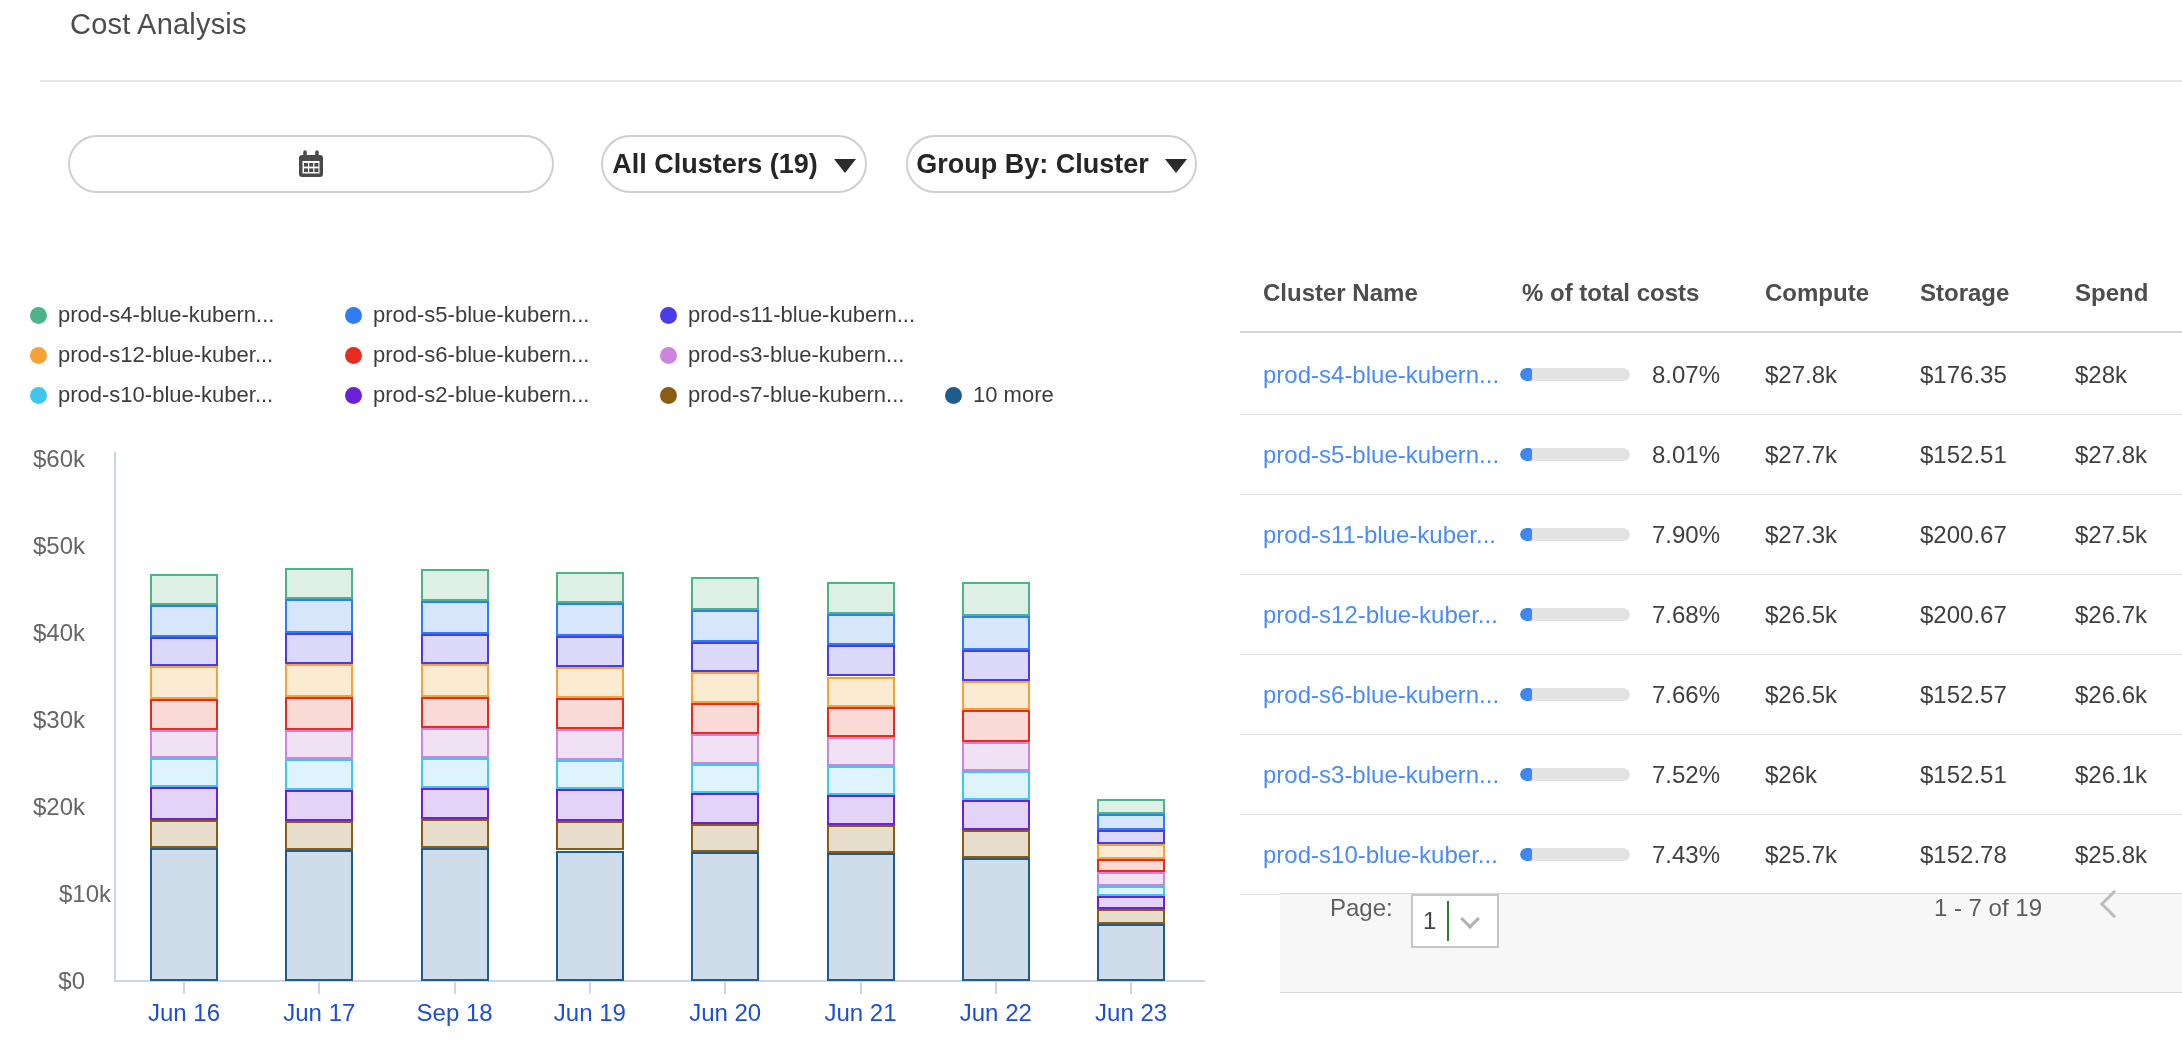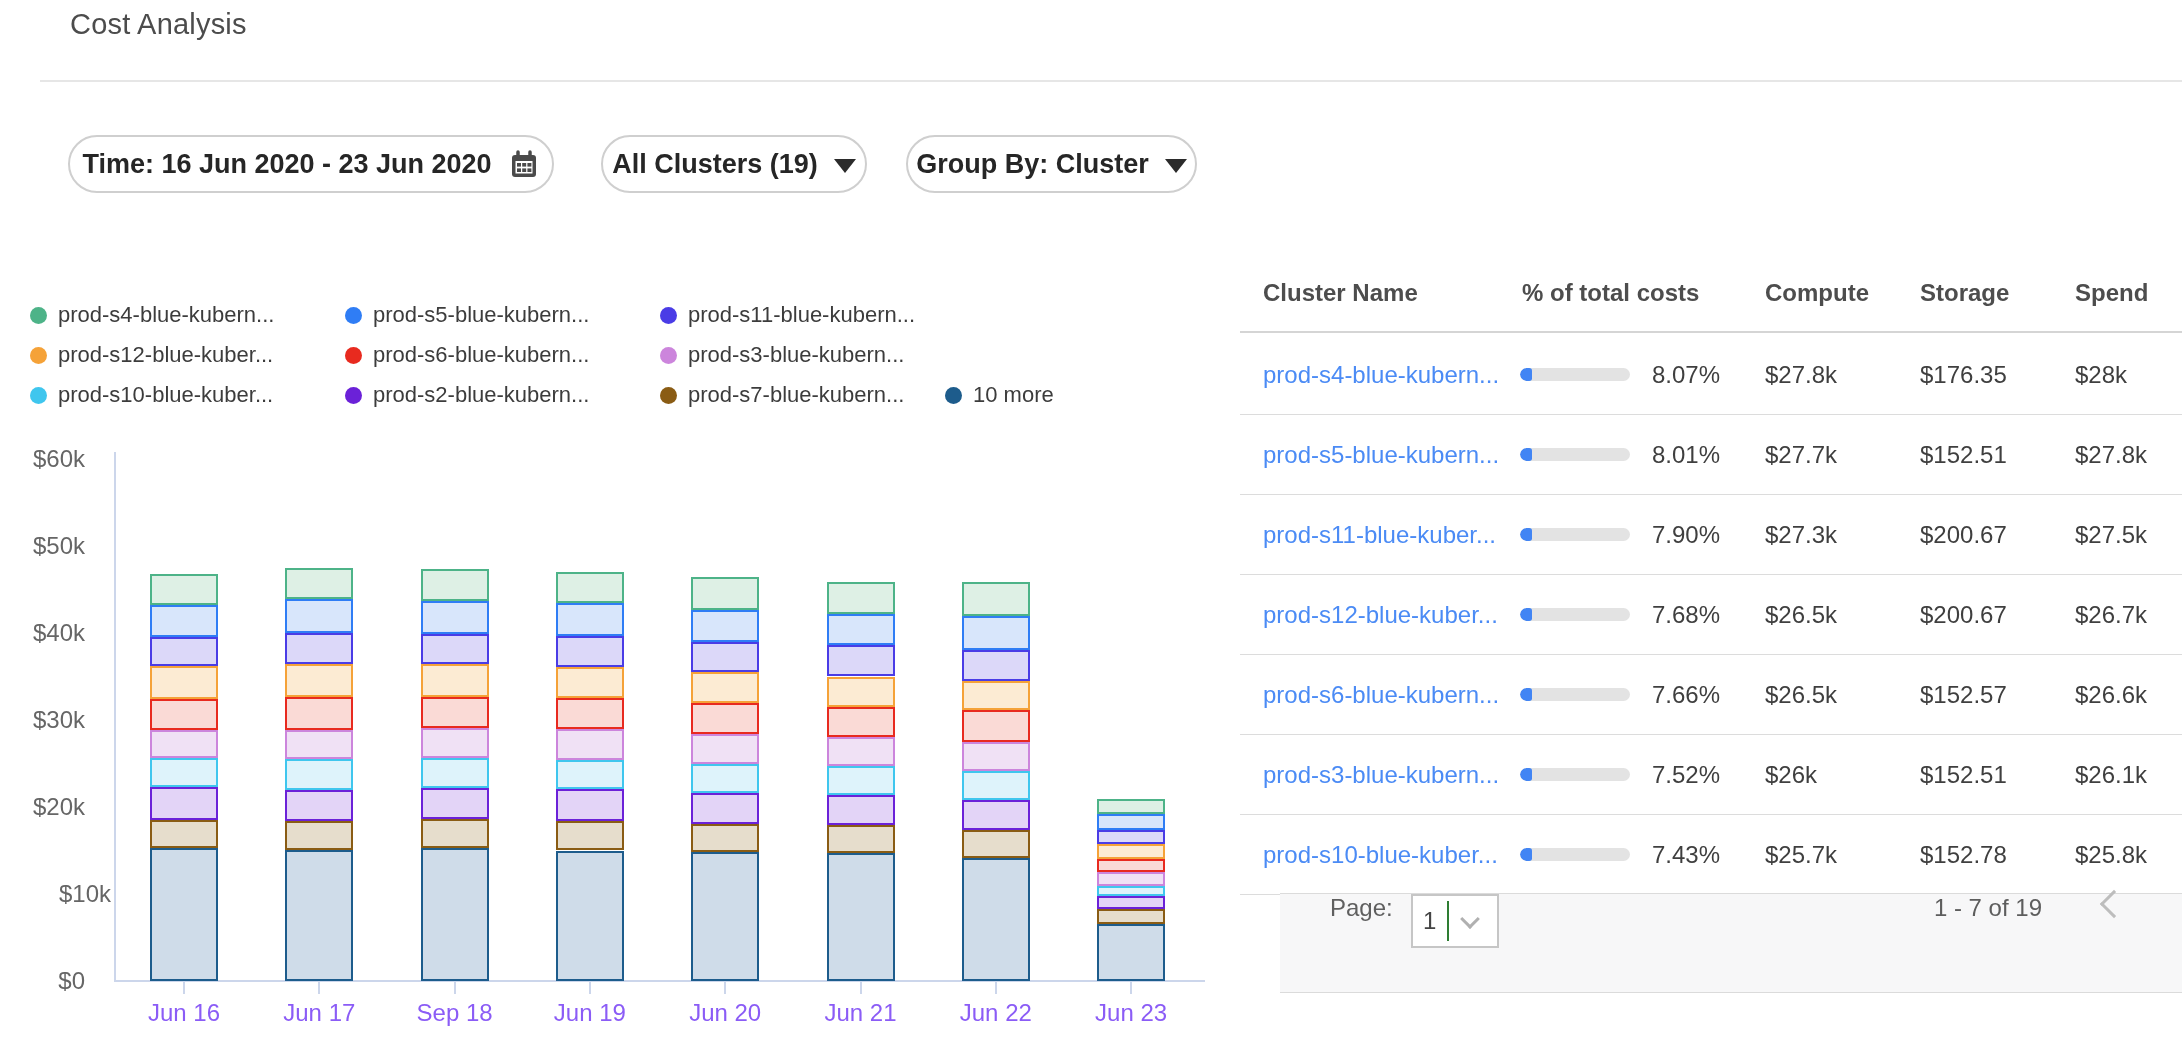--- a/index.html
+++ b/index.html
@@ -14,21 +14,21 @@
         align-items:center;justify-content:center;gap:16px;font-size:27px;font-weight:bold;
         color:#262626;background:#fff;box-sizing:border-box;cursor:pointer;}
   .tri-down{width:0;height:0;border-left:11px solid transparent;border-right:11px solid transparent;
             border-top:14px solid #2b2b2b;margin-top:3px;}
   
   .legend-item{position:absolute;display:flex;align-items:center;gap:11px;cursor:pointer;}
   .legend-dot{width:17px;height:17px;border-radius:50%;flex:0 0 17px;}
   .legend-label{font-size:22px;color:#3c3c3c;white-space:nowrap;}
   
   .ytick{position:absolute;width:85px;text-align:right;font-size:24px;color:#666;}
-  .xtick{position:absolute;width:130px;text-align:center;font-size:24px;color:#8b5cf6;}
+  .xtick{position:absolute;width:130px;text-align:center;font-size:24px;color:#1d4ed8;}
   .axis{position:absolute;background:#ccd6eb;}
   .bar-seg{position:absolute;box-sizing:border-box;border-style:solid;border-width:2px;}
   .thead,.trow{display:grid;grid-template-columns:257px 238px 159px 156px 1fr;
                align-items:center;padding-left:23px;box-sizing:border-box;}
   .thead{position:absolute;left:1240px;top:255px;width:942px;height:78px;
          border-bottom:2px solid #d5d5d5;font-size:24px;font-weight:bold;color:#4d4d4d;}
   .tbody{position:absolute;left:1240px;top:335px;width:942px;}
   .trow{height:80px;border-bottom:1px solid #dcdcdc;font-size:24px;color:#3f3f3f;}
   .trow a{color:#4b8bf5;text-decoration:none;cursor:pointer;white-space:nowrap;}
   .pctcell{display:flex;align-items:center;}
@@ -60,21 +60,20 @@
 </style>
 </head>
 <body>
 
 <div class="screen">
 
   <div class="abs page-title">Cost Analysis</div>
   <div class="abs header-divider"></div>
 
   <div class="abs pill" style="left:28px;width:486px;">
-    <span>Time: 16 Jun 2020 - 23 Jun 2020</span>
     <span style="display:flex;">
       <svg width="32" height="32" viewBox="0 0 32 32">
         <line x1="10" y1="4" x2="10" y2="9" stroke="#4a4a4a" stroke-width="3.5" stroke-linecap="round"></line>
         <line x1="22" y1="4" x2="22" y2="9" stroke="#4a4a4a" stroke-width="3.5" stroke-linecap="round"></line>
         <rect x="4" y="7" width="24" height="22" rx="3" fill="#4a4a4a"></rect>
         <rect x="7.5" y="13" width="17" height="12.5" fill="#fff"></rect>
         <g fill="#4a4a4a">
           <rect x="9" y="15" width="4" height="3.6"></rect>
             <rect x="14.2" y="15" width="4" height="3.6"></rect>
             <rect x="19.4" y="15" width="4" height="3.6"></rect>

